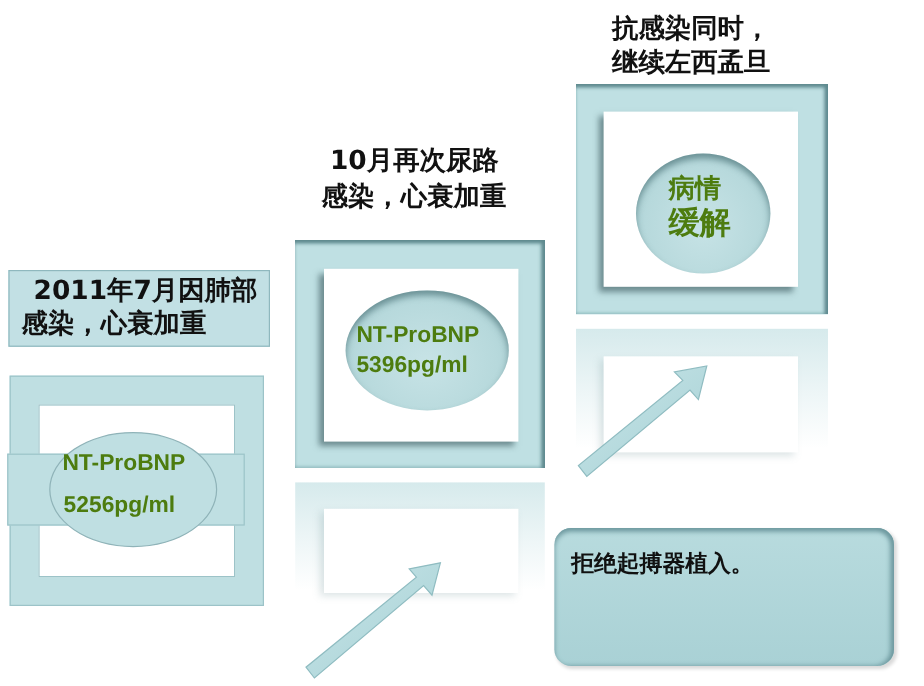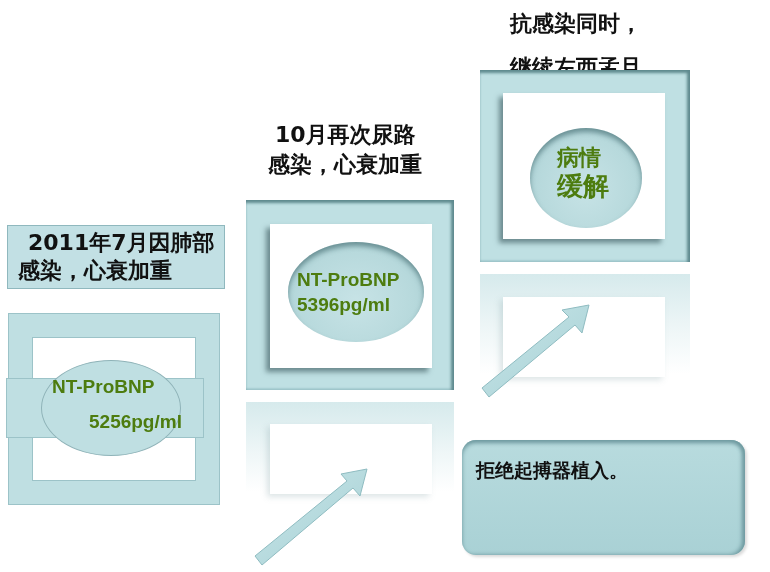--- a/index.html
+++ b/index.html
@@ -81,36 +81,36 @@
 <div class="abs label-box">
   <div class="title line1">2011年7月因肺部</div>
   <div class="title">感染，心衰加重</div>
 </div>
 
 <div class="abs flat-frame"></div>
 <div class="abs flat-inner"></div>
 <div class="abs flat-band"></div>
 <div class="abs flat-ellipse"></div>
 <div class="abs red-text" style="left:52px; top:375px;">NT-ProBNP</div>
-<div class="abs red-text" style="left:53px; top:410px;margin-left:36px;">5256pg/ml</div>
+<div class="abs red-text" style="left:53px; top:410px;">5256pg/ml</div>
 
 <div class="abs title" style="left:275px; top:121px;">10月再次尿路</div>
 <div class="abs title" style="left:268px; top:151px;">感染，心衰加重</div>
 
 <div class="abs bevel-frame" style="left:246px; top:200px; width:208px; height:190px;"></div>
 <div class="abs bevel-inner" style="left:270px; top:224px; width:162px; height:144px;"></div>
 <div class="abs bevel-ellipse" style="left:288px; top:242px; width:136px; height:100px;"></div>
 <div class="abs red-text" style="left:297px; top:268px;">NT-ProBNP</div>
 <div class="abs red-text" style="left:297px; top:293px;">5396pg/ml</div>
 
 <div class="abs reflection" style="left:246px; top:402px; width:208px; height:90px;"></div>
 <div class="abs reflection-inner" style="left:270px; top:424px; width:162px; height:70px;"></div>
 
 <div class="abs title" style="left:510px; top:10px;font-family:Liberation Serif, serif;">抗感染同时，</div>
-<div class="abs title" style="left:510px; top:54px;">继续左西孟旦</div>
+<div class="abs title" style="left:510px; top:39px;">继续左西孟旦</div>
 
 <div class="abs bevel-frame" style="left:480px; top:70px; width:210px; height:192px;"></div>
 <div class="abs bevel-inner" style="left:503px; top:93px; width:162px; height:146px;"></div>
 <div class="abs bevel-ellipse" style="left:530px; top:128px; width:112px; height:100px;"></div>
 <div class="abs red-text" style="left:557px; top:144px; font-size:22px; line-height:28px; font-family:'DejaVu Sans', sans-serif;">病情</div>
 <div class="abs red-text" style="left:557px; top:172px; font-size:26px; line-height:28px; font-family:'DejaVu Sans', sans-serif;">缓解</div>
 
 <div class="abs reflection" style="left:480px; top:274px; width:210px; height:100px;"></div>
 <div class="abs reflection-inner" style="left:503px; top:297px; width:162px; height:80px;"></div>
 

